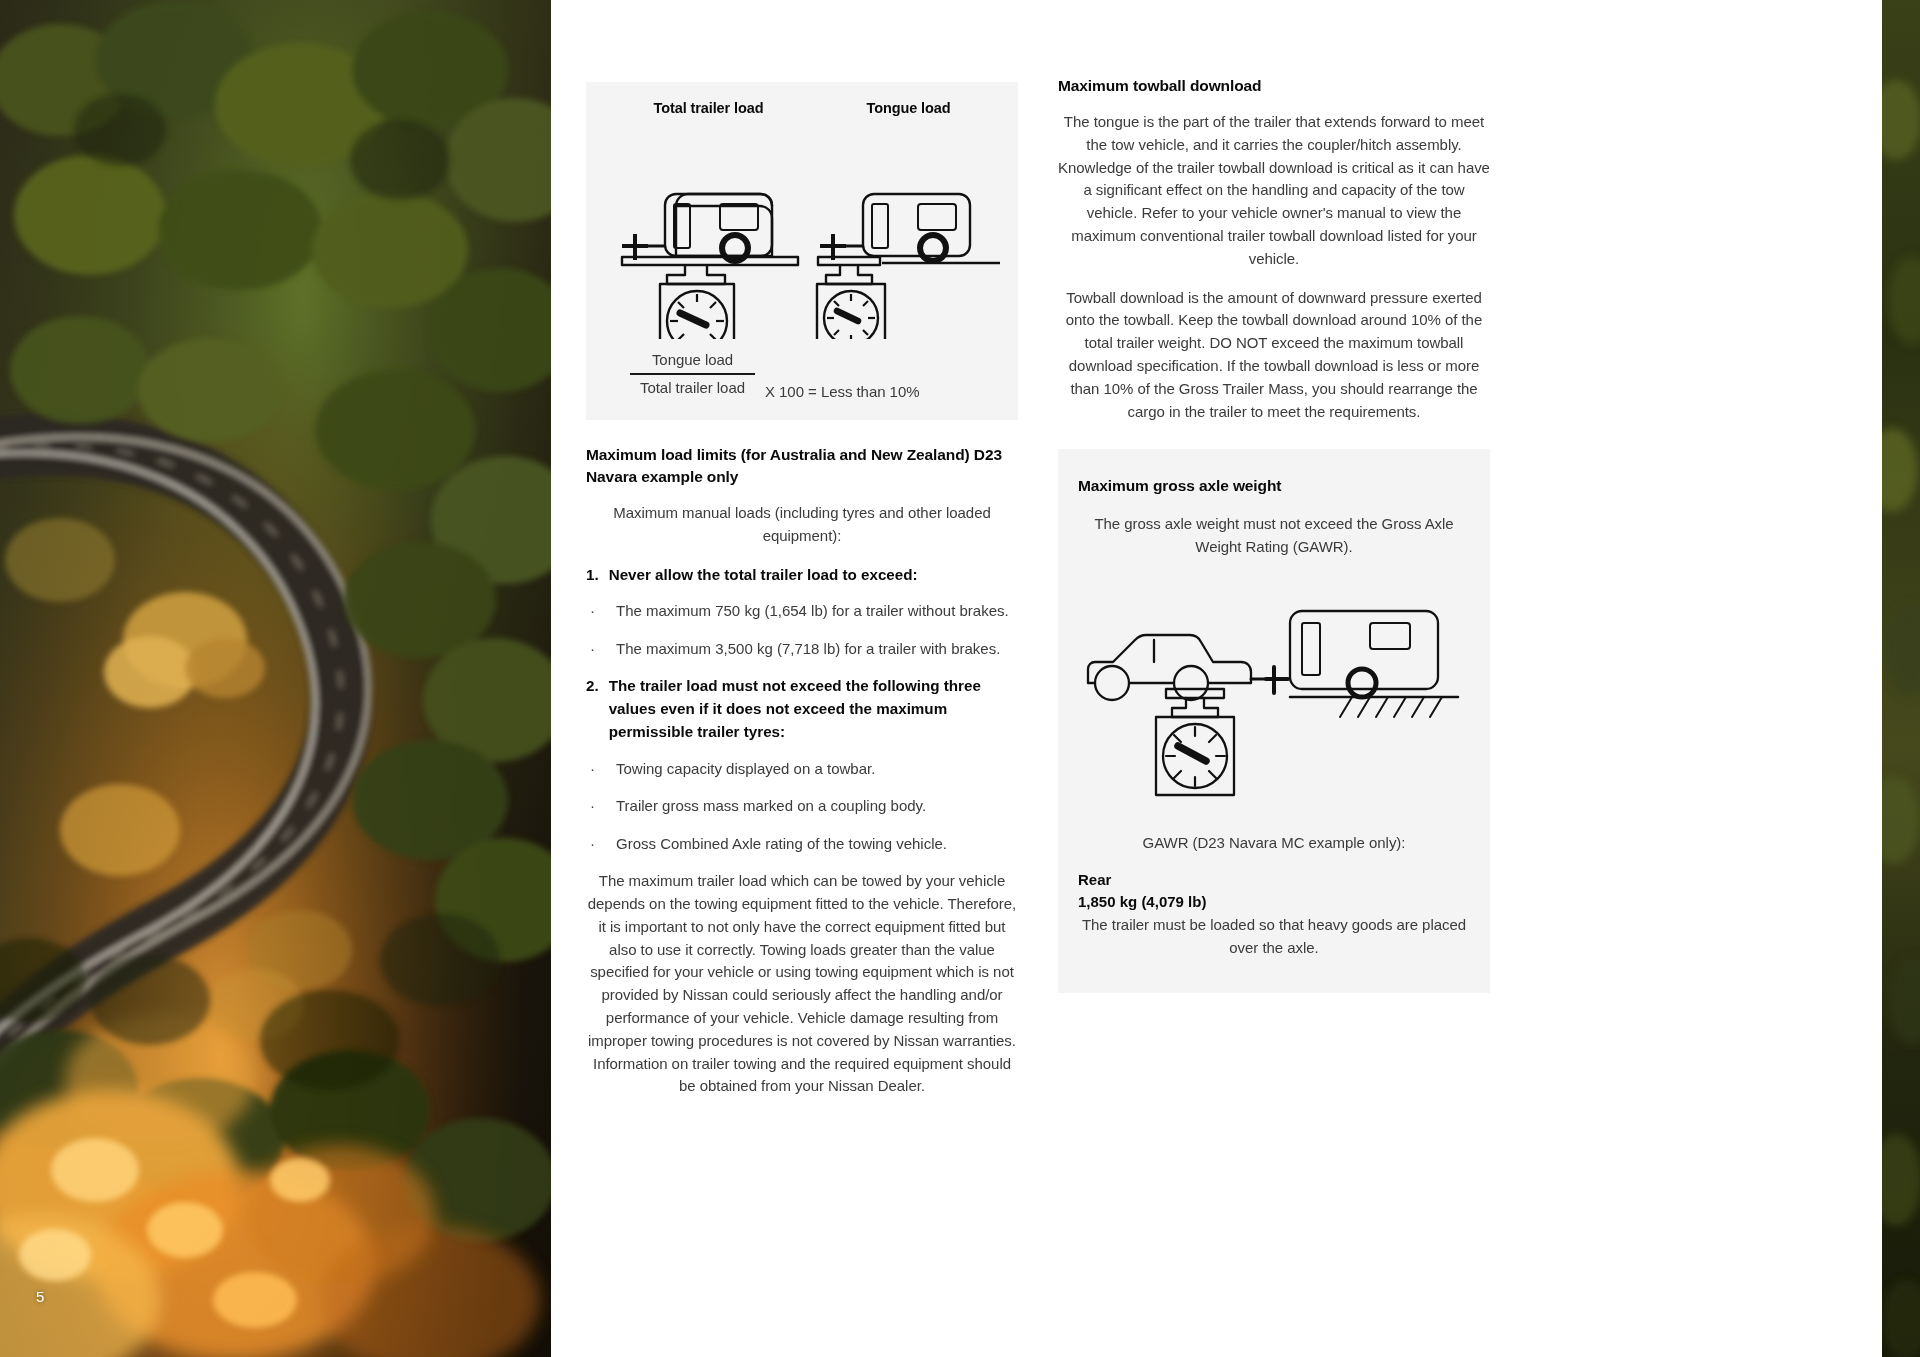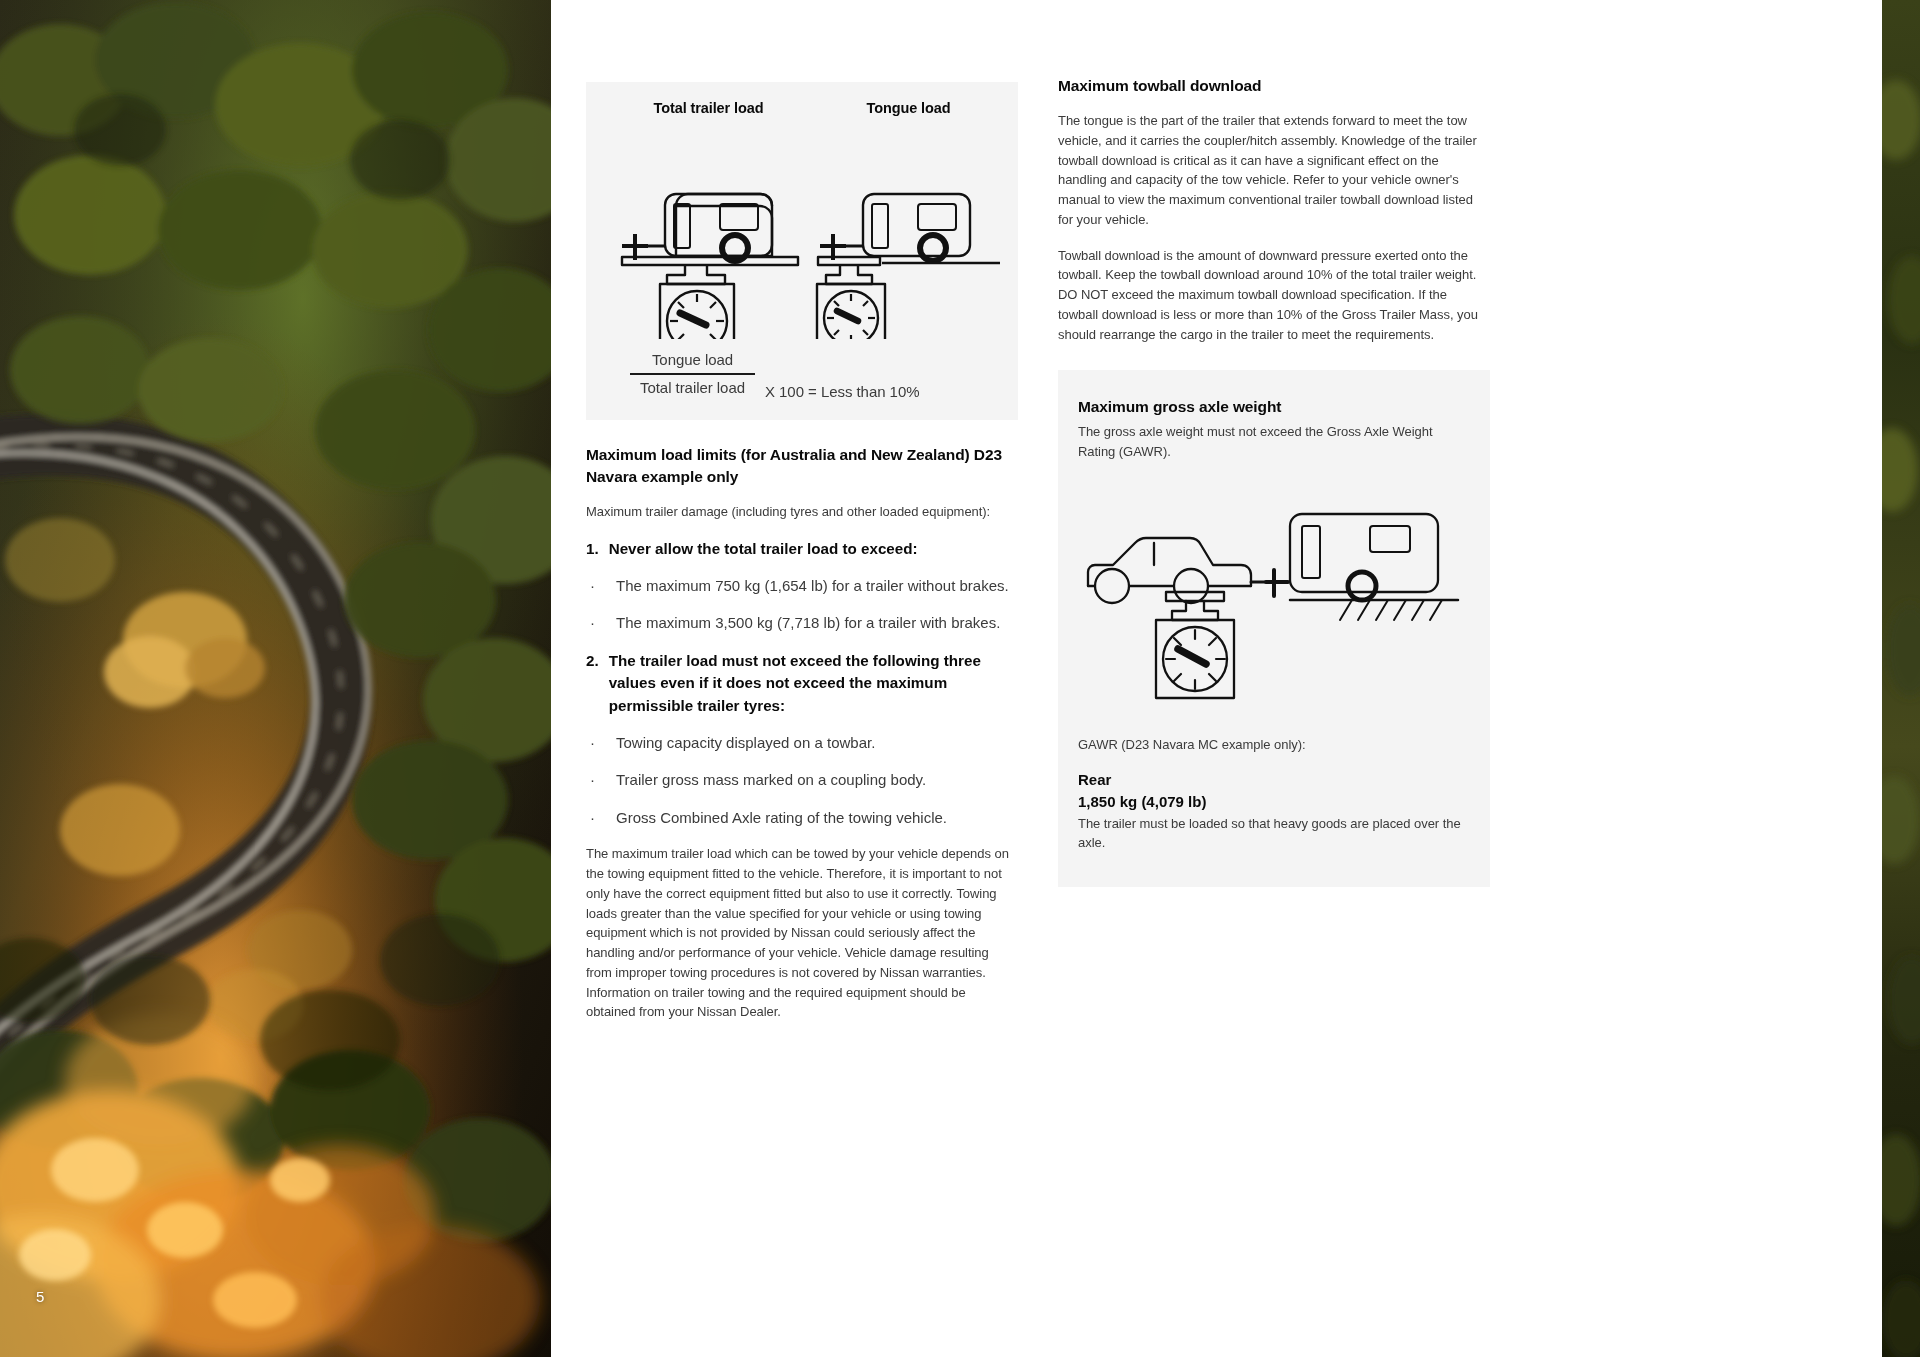--- a/index.html
+++ b/index.html
@@ -55,25 +55,26 @@
   
   h3.section-title {
     font-size: 15.5px;
     font-weight: bold;
     color: #0a0a0a;
     line-height: 1.42;
     letter-spacing: -0.1px;
     margin-bottom: 14px;
   }
   p.body {
-    font-size: 13px;
+    font-size: 15px;
     color: #3b3b3b;
     line-height: 1.52;
     margin-bottom: 16px;
     letter-spacing: -0.05px;
+    text-align: center;
   }
 
   ol.numlist { list-style: none; margin: 0 0 2px 0; }
   ol.numlist > li {
     font-size: 15.2px;
     font-weight: bold;
     color: #0a0a0a;
     line-height: 1.5;
     margin-bottom: 14px;
     display: flex;
@@ -132,21 +133,21 @@
   }
   .frac .bar { width: 100%; height: 2px; background: #1a1a1a; margin: 2px 0; }
   .formula .rhs { font-size: 15px; color: #3b3b3b; letter-spacing: -0.05px; margin-top: 36px; }
 
   
   .infocard {
     background: #f4f4f4;
     padding: 26px 20px 30px 20px;
     margin-top: 26px;
   }
-  .infocard h3.section-title { margin-bottom: 4px; }
+  .infocard h3.section-title { margin-bottom: 16px; }
   .infocard p.body { margin-bottom: 14px; }
   .infocard .card-fig { margin: 24px 0 30px 0; }
   .infocard .lbl-bold {
     font-size: 15px; font-weight: bold; color: #0a0a0a; line-height: 1.5;
   }
 </style>
 </head>
 <body>
 
 <div class="page">
@@ -334,21 +335,21 @@
               <div class="numer">Tongue load</div>
               <div class="bar"></div>
               <div class="denom">Total trailer load</div>
             </div>
             <div class="rhs">X 100 = Less than 10%</div>
           </div>
         </div>
 
         <h3 class="section-title">Maximum load limits (for Australia and New Zealand) D23 Navara example only</h3>
 
-        <p class="body">Maximum trailer damage (including tyres and other loaded equipment):</p>
+        <p class="body">Maximum manual loads (including tyres and other loaded equipment):</p>
 
         <ol class="numlist">
           <li>
             <span class="num">1.</span>
             <span class="txt">Never allow the total trailer load to exceed:</span>
           </li>
         </ol>
         <ul class="bullets">
           <li>
             <span class="dot">·</span>

